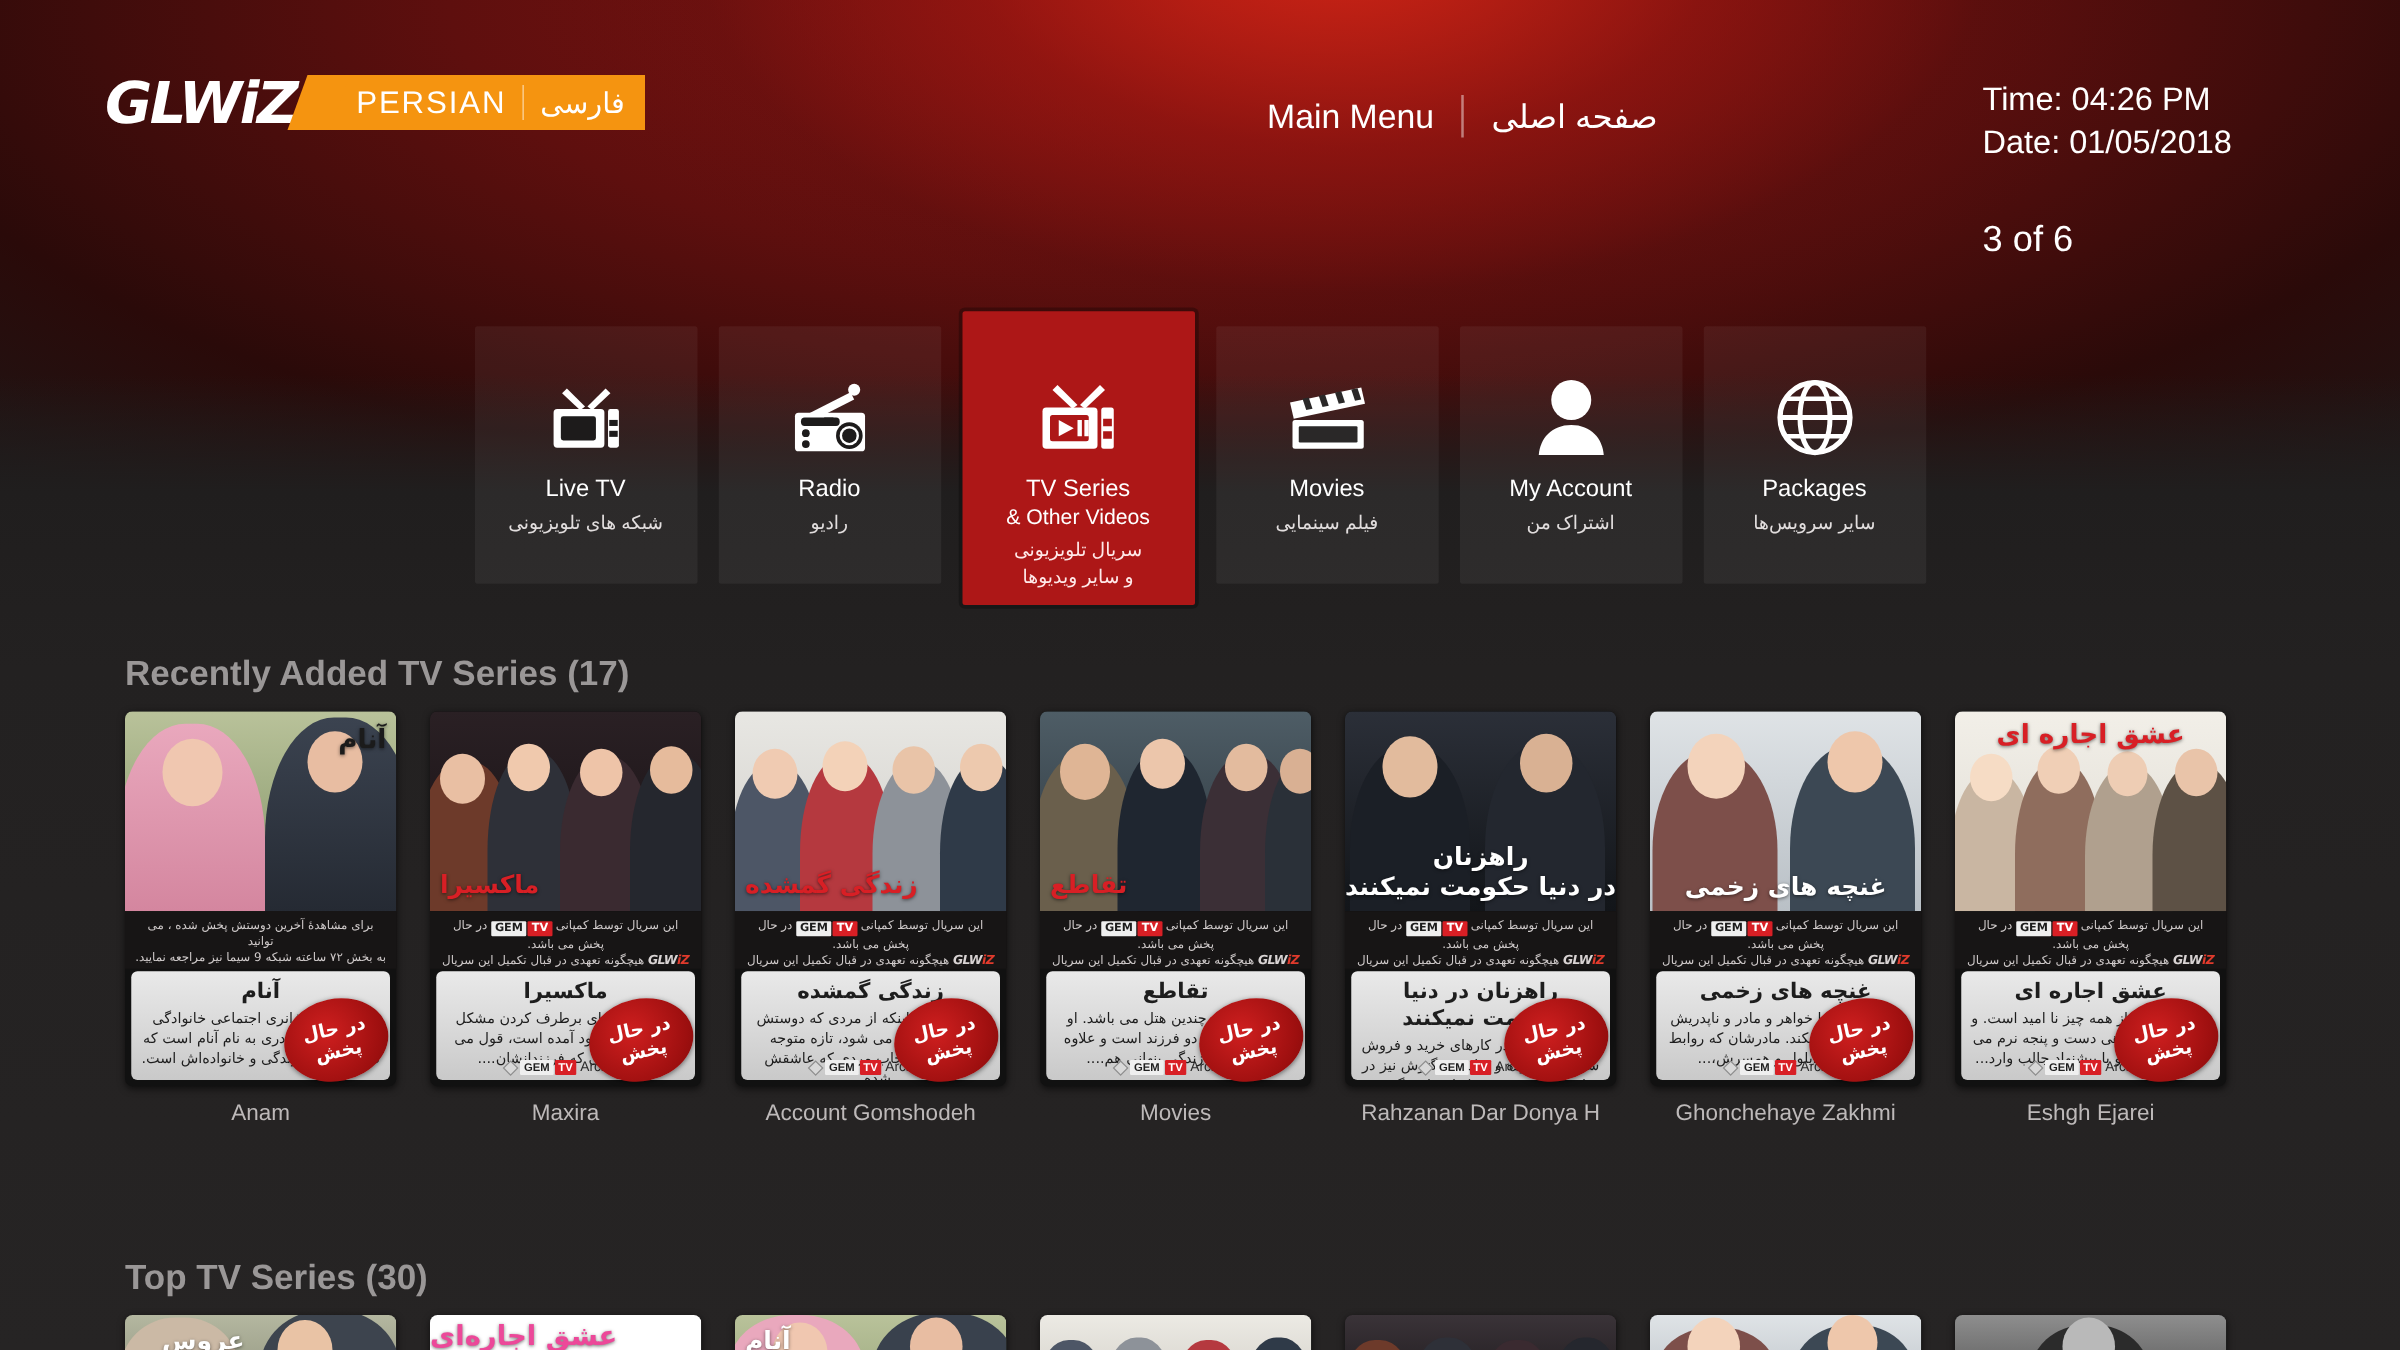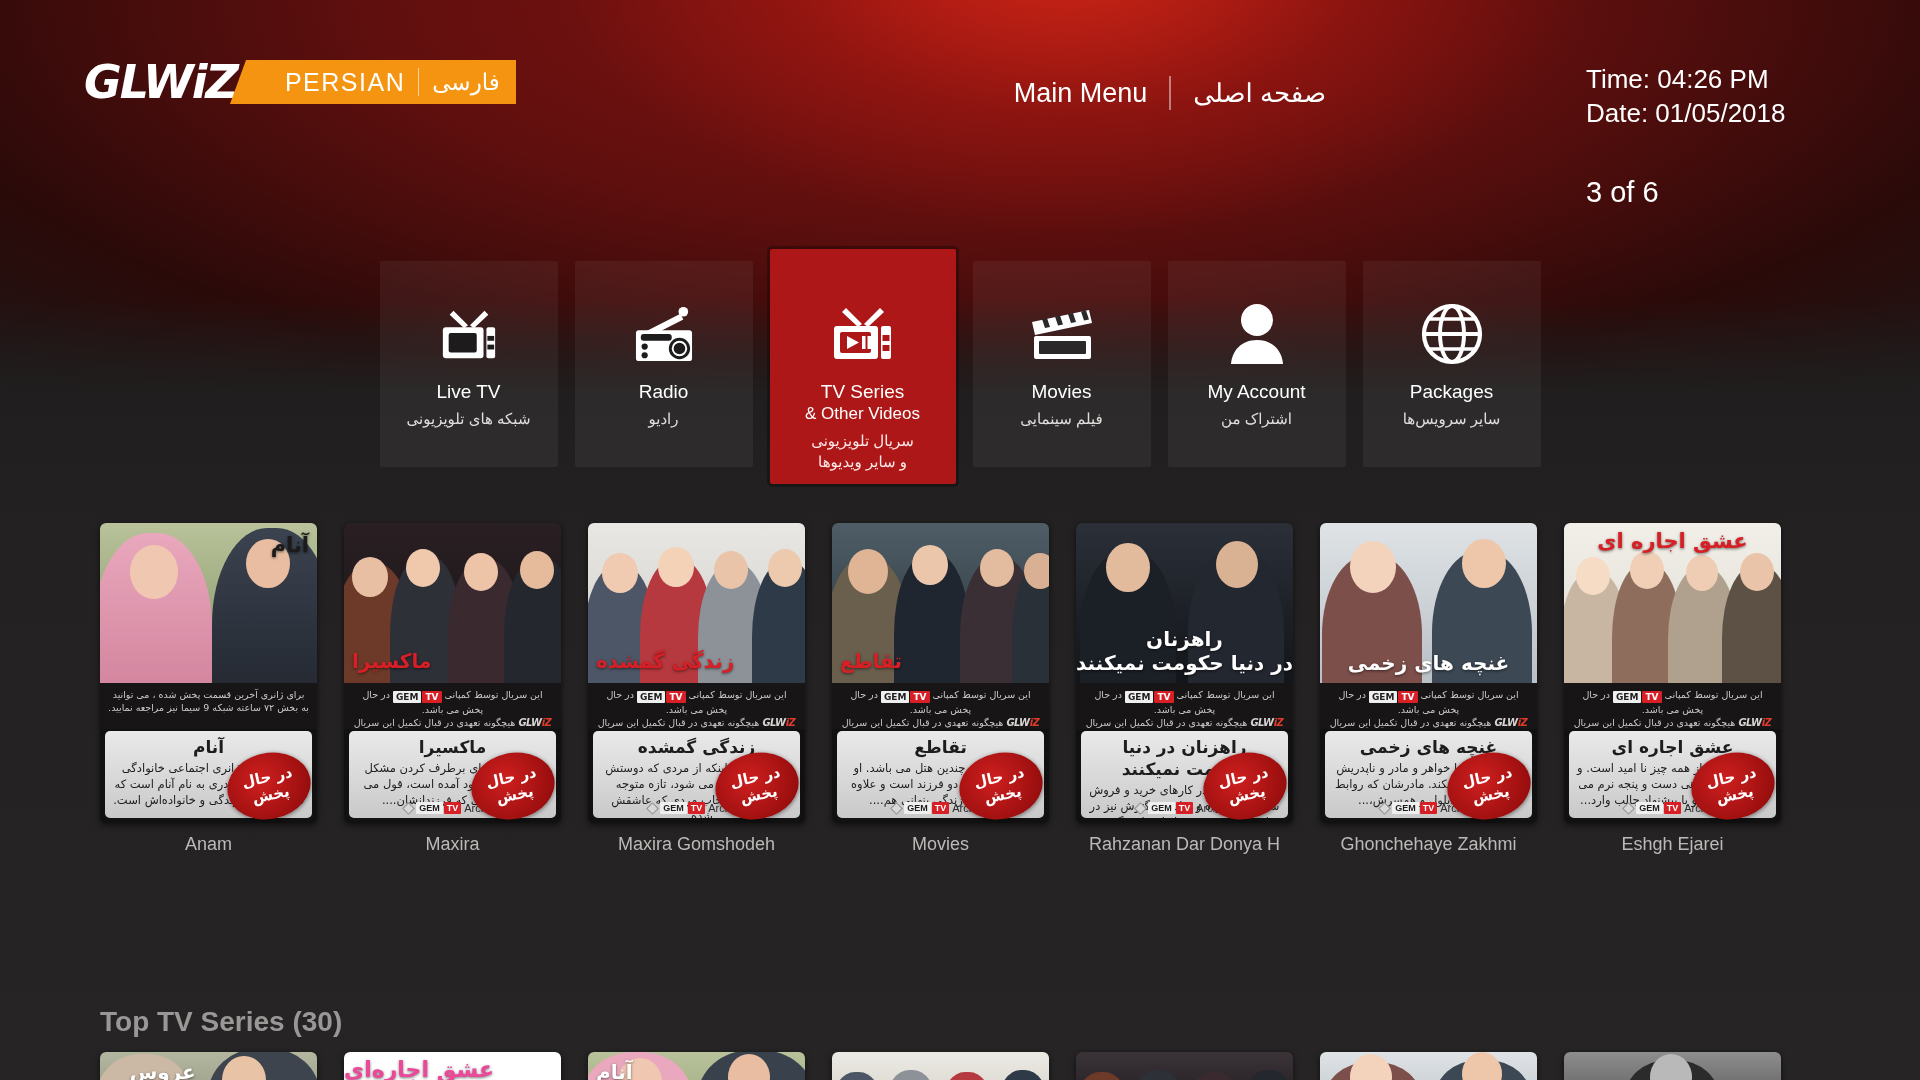--- a/index.html
+++ b/index.html
@@ -264,37 +264,38 @@
             <line x1="7" y1="16" x2="55" y2="16" stroke="#fff" stroke-width="3.6"></line>
             <line x1="7" y1="46" x2="55" y2="46" stroke="#fff" stroke-width="3.6"></line>
           </svg>
         </div>
         <div class="t-en">Packages</div>
         <div class="t-fa">سایر سرویس‌ها</div>
       </div>
     </div>
 
   <div class="section" id="sec-recent">
+    <div class="sec-title">Recently Added TV Series (17)</div>
     <div class="row" id="row-recent">
         <div class="card">
           <div class="poster">
         <div class="pimg">
               <div class="sky" style="background:linear-gradient(180deg,#b9c29a 0%,#9aa87d 55%,#7d8a63 100%)"></div>
               <div class="fig" style="left:-6px;width:118px;height:150px;background:linear-gradient(180deg,#e9a8bd 0%,#d4869f 100%)"></div>
               <div class="fig" style="left:112px;width:120px;height:155px;background:linear-gradient(180deg,#3b4350 0%,#252a33 100%)"></div>
               <div class="head" style="left:30px;top:22px;width:48px;height:53.760000000000005px;background:#f0c7b0"></div>
               <div class="head" style="left:146px;top:16px;width:44px;height:49.28px;background:#e8bda2"></div>
               <div class="fa-title-img" style="right:8px;top:10px;color:#1b1b1b;font-size:21px;line-height:24px">آنام</div>
             </div>
         <div class="live-badge">
           <span>در حال</span>
           <span>پخش</span>
         </div>
         <div class="strip">
-          <div>برای ژانری آخرین قسمت پخش شده ، می توانید</div>
+          <div>برای مشاهدۀ آخرین دوستش پخش شده ، می توانید</div>
           <div>به بخش ۷۲ ساعته شبکه 9 سیما نیز مراجعه نمایید.</div>
         </div>
         <div class="desc">
           <div class="dt">آنام</div>
           <div class="db">سریال آنام ژانری اجتماعی خانوادگی دارد و درباره مادری به نام آنام است که درگیر مسایل زندگی و خانواده‌اش است.</div>
 
         </div>
      </div>
      <div class="card-label">Anam</div>
         </div>
@@ -369,21 +370,21 @@
           <div class="archive">
               <span class="diamond"></span>
                 <span class="gem-logo">
                   <span class="g1">GEM</span>
                   <span class="g2">TV</span>
                 </span>
               <span class="av">Archive</span>
             </div>
         </div>
      </div>
-     <div class="card-label">Maxira Gomshodeh</div>
+     <div class="card-label">Account Gomshodeh</div>
         </div>
         <div class="card">
           <div class="poster">
         <div class="pimg">
               <div class="sky" style="background:linear-gradient(180deg,#4e5d66 0%,#2b343b 100%)"></div>
               <div class="fig" style="left:-6px;width:84px;height:126px;background:#6a5f4c"></div>
               <div class="fig" style="left:62px;width:76px;height:130px;background:#1f2630"></div>
               <div class="fig" style="left:128px;width:78px;height:126px;background:#3b2f36"></div>
               <div class="fig" style="left:180px;width:60px;height:120px;background:#2a3038"></div>
               <div class="head" style="left:16px;top:26px;width:40px;height:44.800000000000004px;background:#dfb595"></div>

